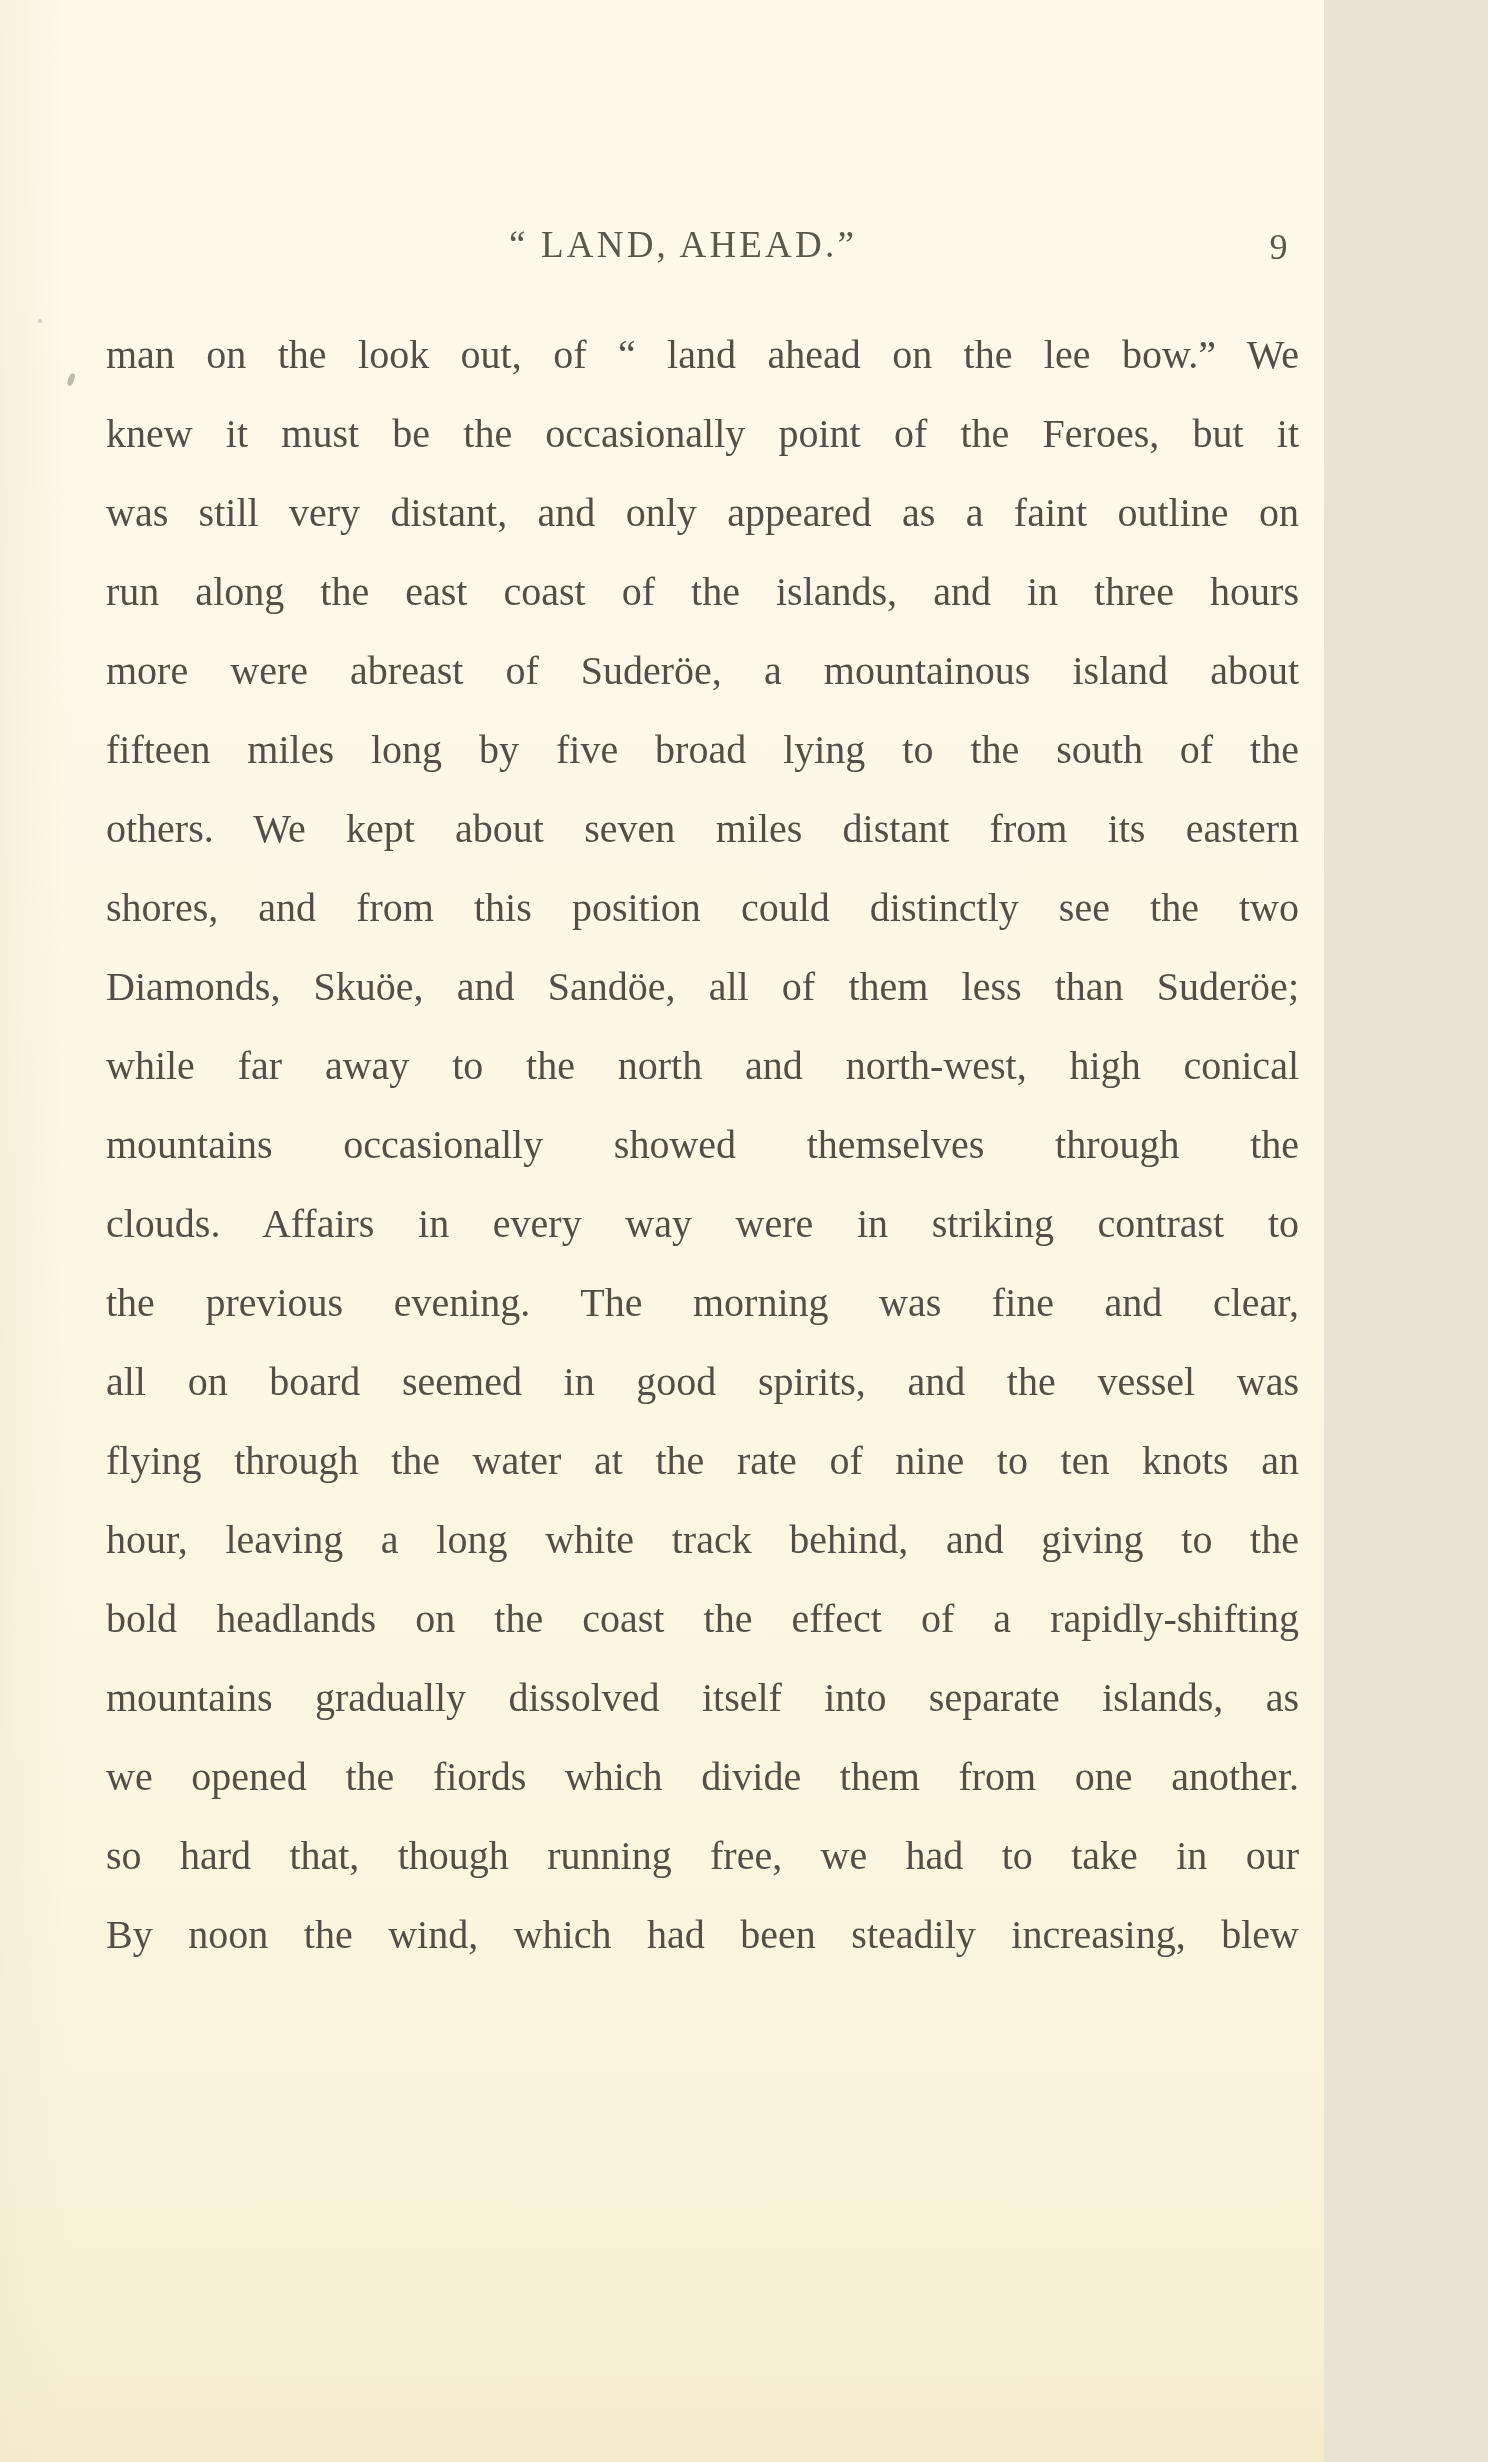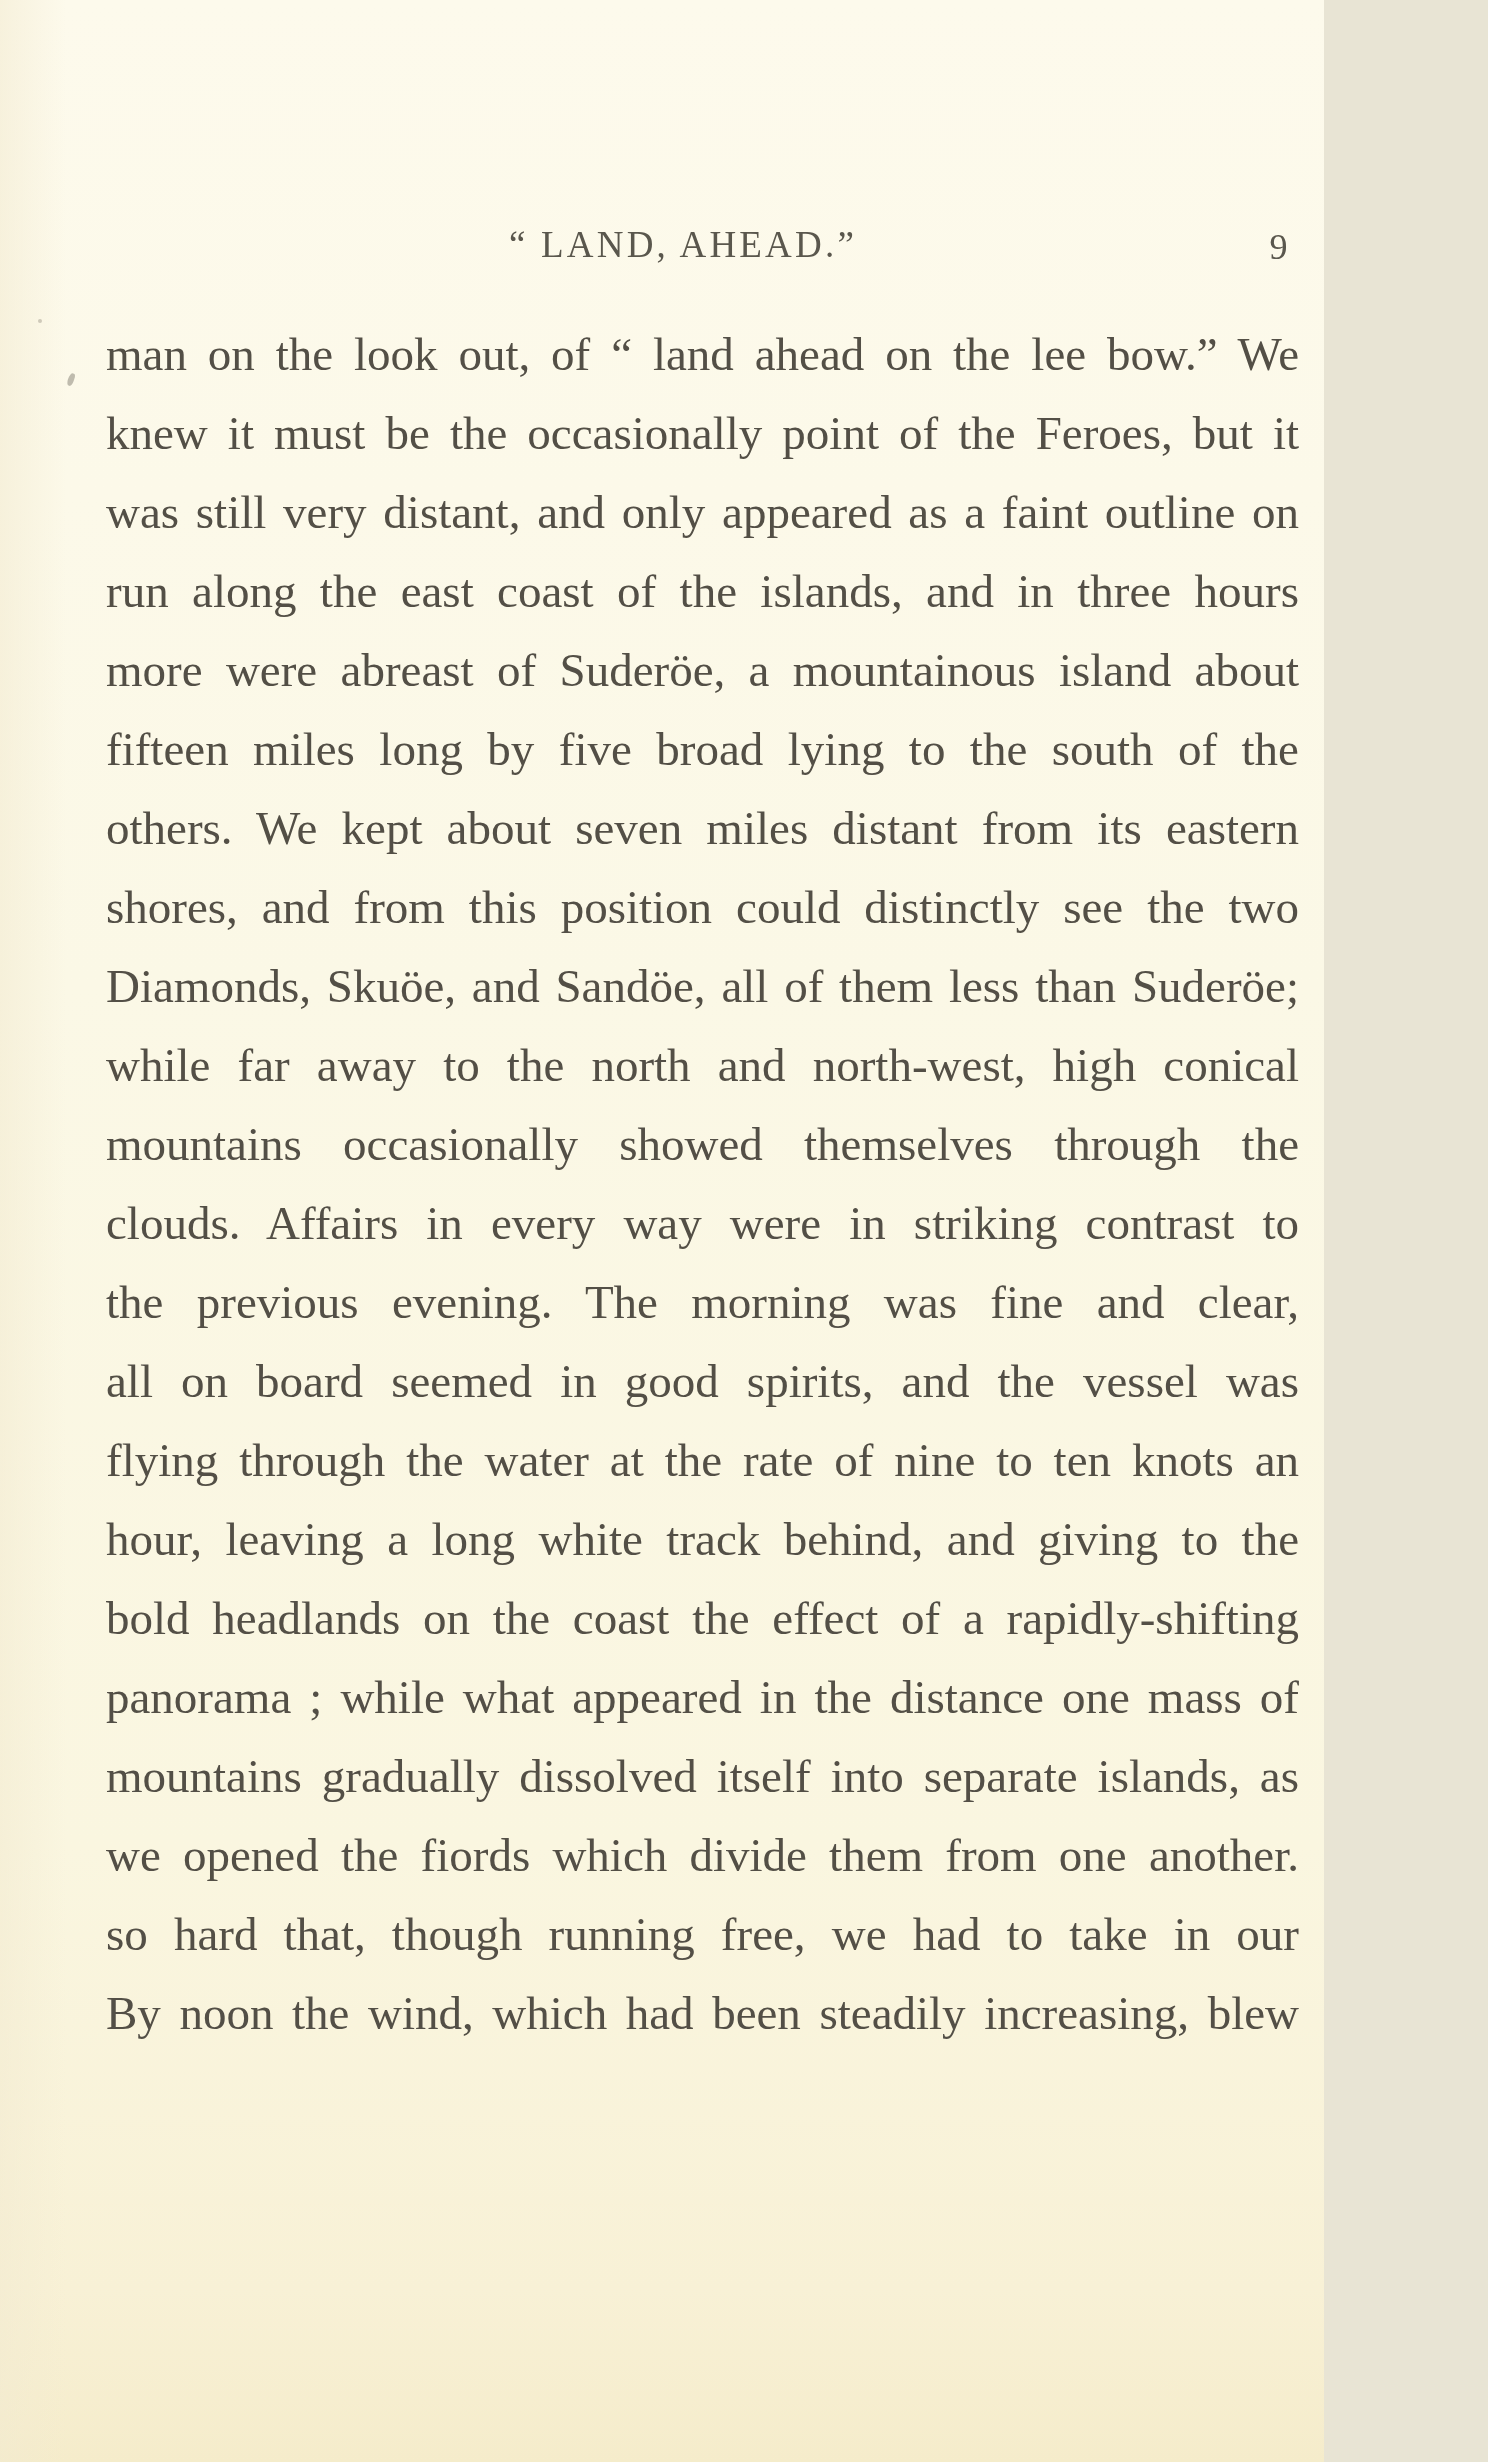--- a/index.html
+++ b/index.html
@@ -43,21 +43,21 @@
     line-height: 42px;
     color: #5a574d;
   }
   .text-block {
     position: absolute;
     top: 315px;
     left: 106px;
     width: 1193px;
   }
   .line {
-    font-size: 47px;
+    font-size: 40px;
     line-height: 79px;
     text-align: justify;
     text-align-last: justify;
     white-space: normal;
     word-spacing: 1.6px;
     color: #534f46;
   }
   .ink-speck {
     position: absolute;
     left: 68px;
@@ -104,21 +104,20 @@
     <div class="line">shores, and from this position could distinctly see the two</div>
     <div class="line">Diamonds, Skuöe, and Sandöe, all of them less than Suderöe;</div>
     <div class="line">while far away to the north and north-west, high conical</div>
     <div class="line">mountains occasionally showed themselves through the</div>
     <div class="line">clouds. Affairs in every way were in striking contrast to</div>
     <div class="line">the previous evening. The morning was fine and clear,</div>
     <div class="line">all on board seemed in good spirits, and the vessel was</div>
     <div class="line">flying through the water at the rate of nine to ten knots an</div>
     <div class="line">hour, leaving a long white track behind, and giving to the</div>
     <div class="line">bold headlands on the coast the effect of a rapidly-shifting</div>
-    <div class="line">panorama ; while what appeared in the distance one mass of</div>
     <div class="line">mountains gradually dissolved itself into separate islands, as</div>
     <div class="line">we opened the fiords which divide them from one another.</div>
     <div class="line">so hard that, though running free, we had to take in our</div>
     <div class="line">By noon the wind, which had been steadily increasing, blew</div>
   </div>
 
 </div>
 
 
 </body></html>

